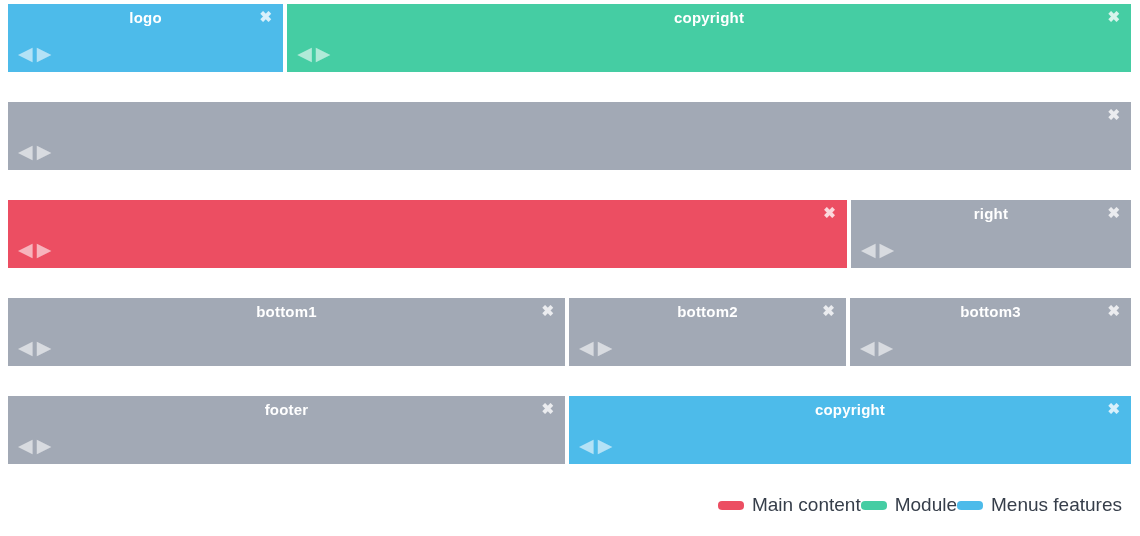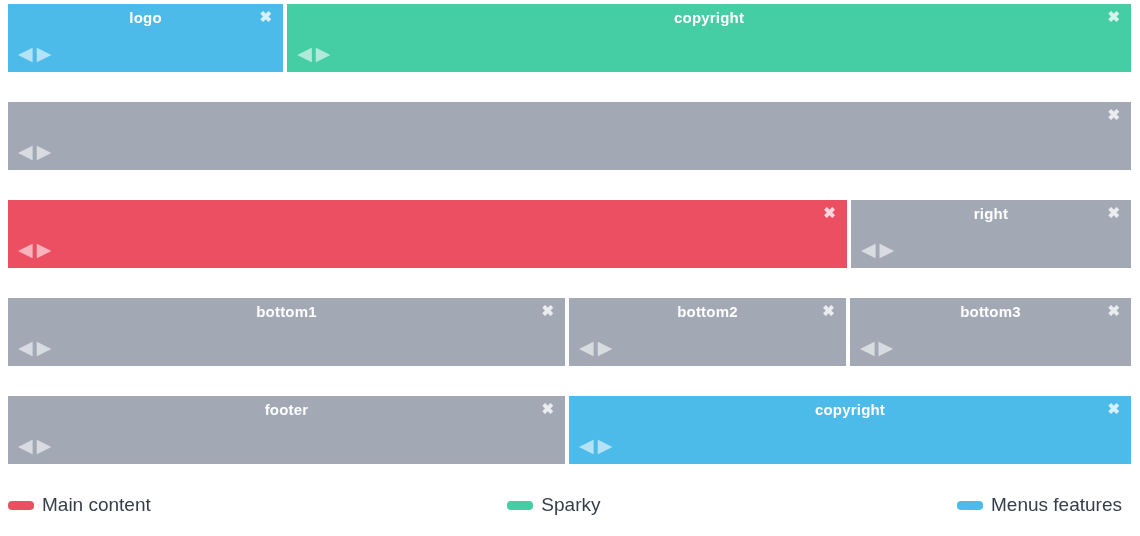--- a/index.html
+++ b/index.html
@@ -55,21 +55,21 @@
   .arrow {
     color: rgba(255,255,255,0.58);
     font-size: 19px;
     line-height: 1;
     cursor: pointer;
     user-select: none;
   }
 
   .legend {
     display: flex;
-    justify-content: space-between;
+    justify-content: flex-end;
     align-items: center;
     padding-right: 9px;
     margin-top: 27px;
   }
   .legend-item { display: flex; align-items: center; gap: 8px; }
   .legend-swatch { width: 26px; height: 9px; border-radius: 4px; }
   .sw-main-content     { background: var(--main-content); }
   .sw-module-positions { background: var(--module-positions); }
   .sw-menus            { background: var(--menus); }
   .sw-sparky-features  { background: var(--sparky-features); }
@@ -176,21 +176,21 @@
     </div>
   </div>
 
   <div class="legend">
     <div class="legend-item">
       <span class="legend-swatch sw-main-content"></span>
       <span class="legend-label">Main content</span>
     </div>
     <div class="legend-item">
       <span class="legend-swatch sw-menus"></span>
-      <span class="legend-label">Sparky</span>
+      <span class="legend-label">Module</span>
     </div>
     <div class="legend-item">
       <span class="legend-swatch sw-sparky-features"></span>
       <span class="legend-label">Menus features</span>
     </div>
   </div>
 
 </div>
 
 </body></html>

